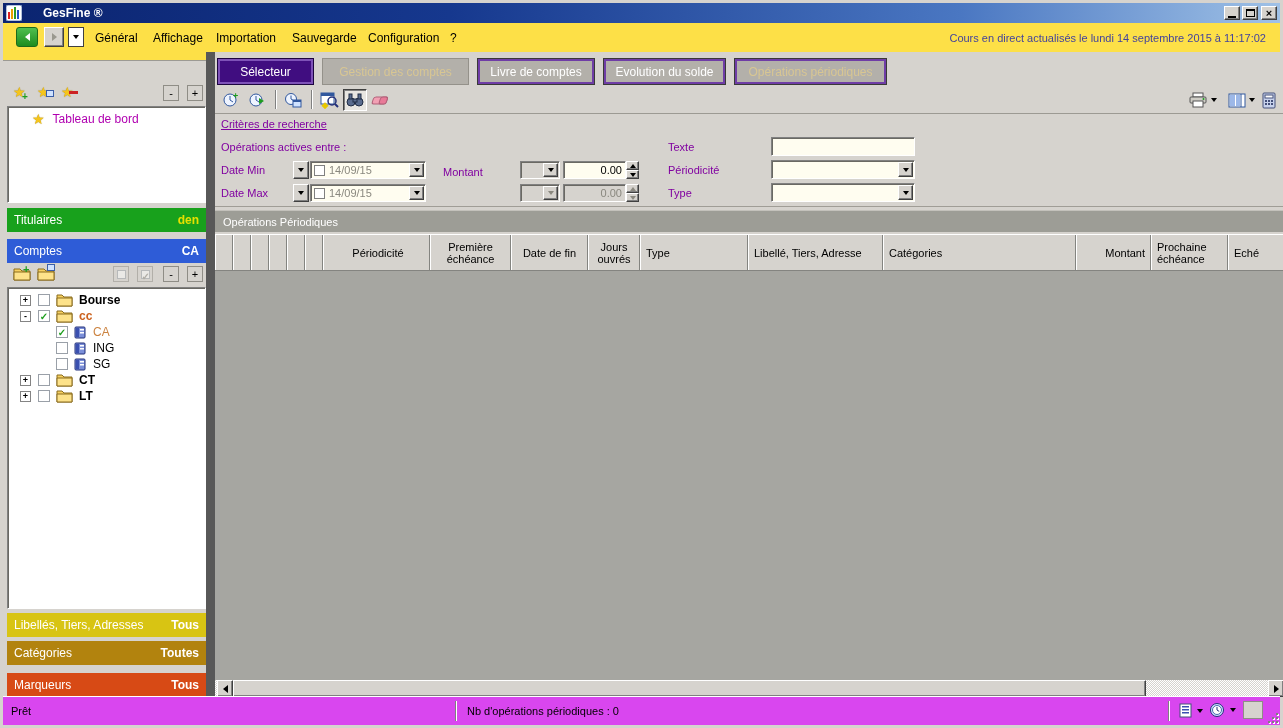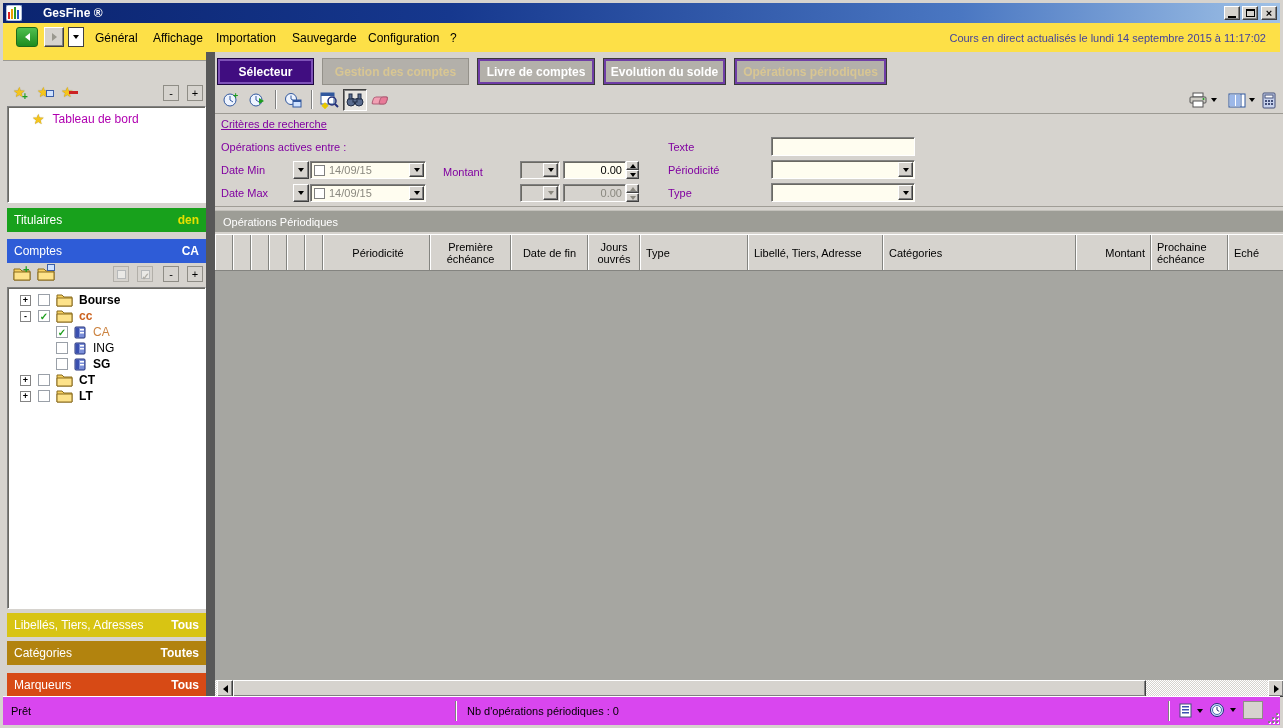--- a/index.html
+++ b/index.html
@@ -29,21 +29,21 @@
   .glyph-close { font-size:11px; line-height:10px; }
 
   
   .menubar { position:absolute; left:0; top:20px; width:1277px; height:38px; background:#fde047;
              border-bottom:1px solid #9c9a93; }
   .menu-item { position:absolute; top:8px; color:#000; cursor:default; font-size:12px; }
   .nav-btn { position:absolute; top:4px; height:20px; }
   .live-status { position:absolute; top:9px; right:14px; color:#43439c; font-size:11px; }
 
   
-  .tab { position:absolute; top:55px; height:27px; font-weight:bold; font-size:12px;
+  .tab { position:absolute; top:55px; height:27px; font-weight:normal; font-size:12px;
          display:flex; align-items:center; justify-content:center; cursor:default; }
   .tab-active { background:#400d80; color:#fff; border:1px solid #1c0540; box-shadow: inset 0 0 0 2px #7e52b8; }
   .tab-gray  { background:#b3b0aa; color:#fff; border:1px solid #3a3a38; box-shadow: inset 0 0 0 2px #6f3da6; }
   .tab-gray-tan { background:#b3b0aa; color:#d8c693; border:1px solid #3a3a38; box-shadow: inset 0 0 0 2px #6f3da6; }
   .tab-disabled { background:#b3b0aa; color:#d8c693; border:1px solid #94918a; }
 
   
   .toolbar { position:absolute; left:212px; top:84px; width:1068px; height:27px; background:#d6d3ce;
              border-bottom:1px solid #9c9a93; }
   .tbtn { position:absolute; top:2px; width:24px; height:22px; display:flex; align-items:center; justify-content:center; }
@@ -248,21 +248,21 @@
       <span class="tree-cb"></span>
       <svg width="12" height="13" viewBox="0 0 12 13" style="margin-left:6px;">
           <rect x="1" y="1" width="10" height="11" rx="1" fill="#7b8fd9" stroke="#23307a"></rect>
           <rect x="2" y="2" width="3" height="9" fill="#3a50b0"></rect>
           <rect x="6" y="3" width="4" height="1.5" fill="#fff"></rect>
           <rect x="6" y="6" width="4" height="1.5" fill="#fff"></rect>
         </svg>
       <span style="margin-left:7px;font-size:12px;">ING</span>
     </div>
 
-    <div class="tree-row" style="left:48px;top:68px;font-weight:bold;">
+    <div class="tree-row" style="left:48px;top:68px;">
       <span class="tree-cb"></span>
       <svg width="12" height="13" viewBox="0 0 12 13" style="margin-left:6px;">
           <rect x="1" y="1" width="10" height="11" rx="1" fill="#7b8fd9" stroke="#23307a"></rect>
           <rect x="2" y="2" width="3" height="9" fill="#3a50b0"></rect>
           <rect x="6" y="3" width="4" height="1.5" fill="#fff"></rect>
           <rect x="6" y="6" width="4" height="1.5" fill="#fff"></rect>
         </svg>
       <span style="margin-left:7px;font-size:12px;">SG</span>
     </div>
 

